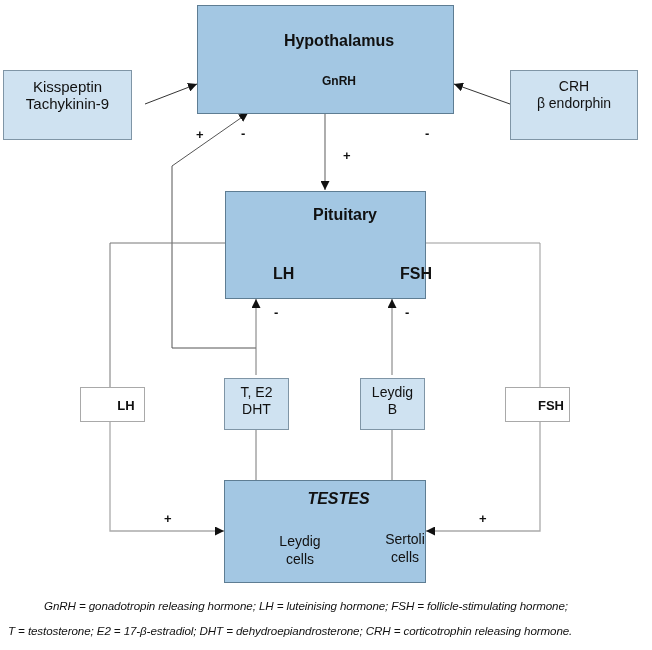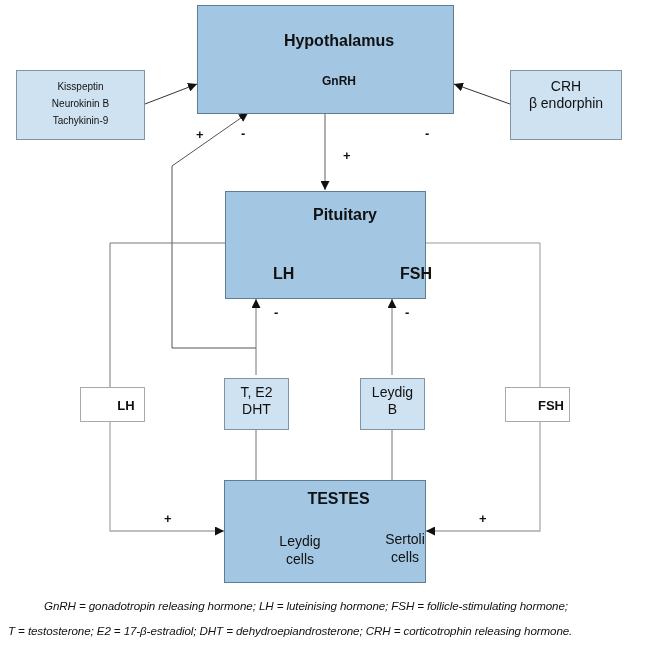--- a/index.html
+++ b/index.html
@@ -46,27 +46,26 @@
 
   <polyline points="425,243 540,243 540,387" fill="none" stroke="#999" stroke-width="1"></polyline>
   <polyline points="540,421 540,531 426,531" fill="none" stroke="#aaa" stroke-width="1.3" marker-end="url(#arr)"></polyline>
 </svg>
 
 <div class="box main" style="left:197px;top:5px;width:257px;height:109px;">
   <div class="t bold center" style="left:0;right:0;top:26px;font-size:16px;">Hypothalamus</div>
   <div class="t bold center" style="left:0;right:0;top:68px;font-size:12px;">GnRH</div>
 </div>
 
-<div class="box light" style="left:16px;top:70px;width:129px;height:70px;font-size:10px;line-height:17px;text-align:center;padding-top:7px;">
+<div class="box light" style="left:3px;top:70px;width:129px;height:70px;font-size:15px;line-height:17px;text-align:center;padding-top:7px;">
   <div>Kisspeptin</div>
-  <div>Neurokinin B</div>
   <div>Tachykinin-9</div>
 </div>
 
-<div class="box light" style="left:510px;top:70px;width:112px;height:70px;font-size:14px;line-height:17px;text-align:center;padding-top:7px;">
+<div class="box light" style="left:510px;top:70px;width:128px;height:70px;font-size:14px;line-height:17px;text-align:center;padding-top:7px;">
   <div>CRH</div>
   <div>β endorphin</div>
 </div>
 
 <div class="box main" style="left:225px;top:191px;width:201px;height:108px;">
   <div class="t bold center" style="left:12px;right:0;top:14px;font-size:16px;">Pituitary</div>
   <div class="t bold" style="left:20px;top:73px;font-size:16px;">LH</div>
   <div class="t bold" style="left:147px;top:73px;font-size:16px;">FSH</div>
 </div>
 
@@ -82,21 +81,21 @@
   <div>T, E2</div>
   <div>DHT</div>
 </div>
 
 <div class="box light" style="left:360px;top:378px;width:65px;height:52px;font-size:14px;line-height:17px;text-align:center;padding-top:5px;">
   <div>Leydig</div>
   <div>B</div>
 </div>
 
 <div class="box main" style="left:224px;top:480px;width:202px;height:103px;">
-  <div class="t bold center" style="left:0;right:0;top:9px;font-size:16px;">TESTES</div>
+  <div class="t bold center" style="left:0;right:0;top:9px;font-size:16px;font-style:italic;">TESTES</div>
   <div class="t center" style="left:18px;width:60px;top:51px;font-size:14px;line-height:18px;">
     <div>Leydig</div>
     <div>cells</div>
   </div>
   <div class="t center" style="left:123px;width:60px;top:49px;font-size:14px;line-height:18px;">
     <div>Sertoli</div>
     <div>cells</div>
   </div>
 </div>
 

